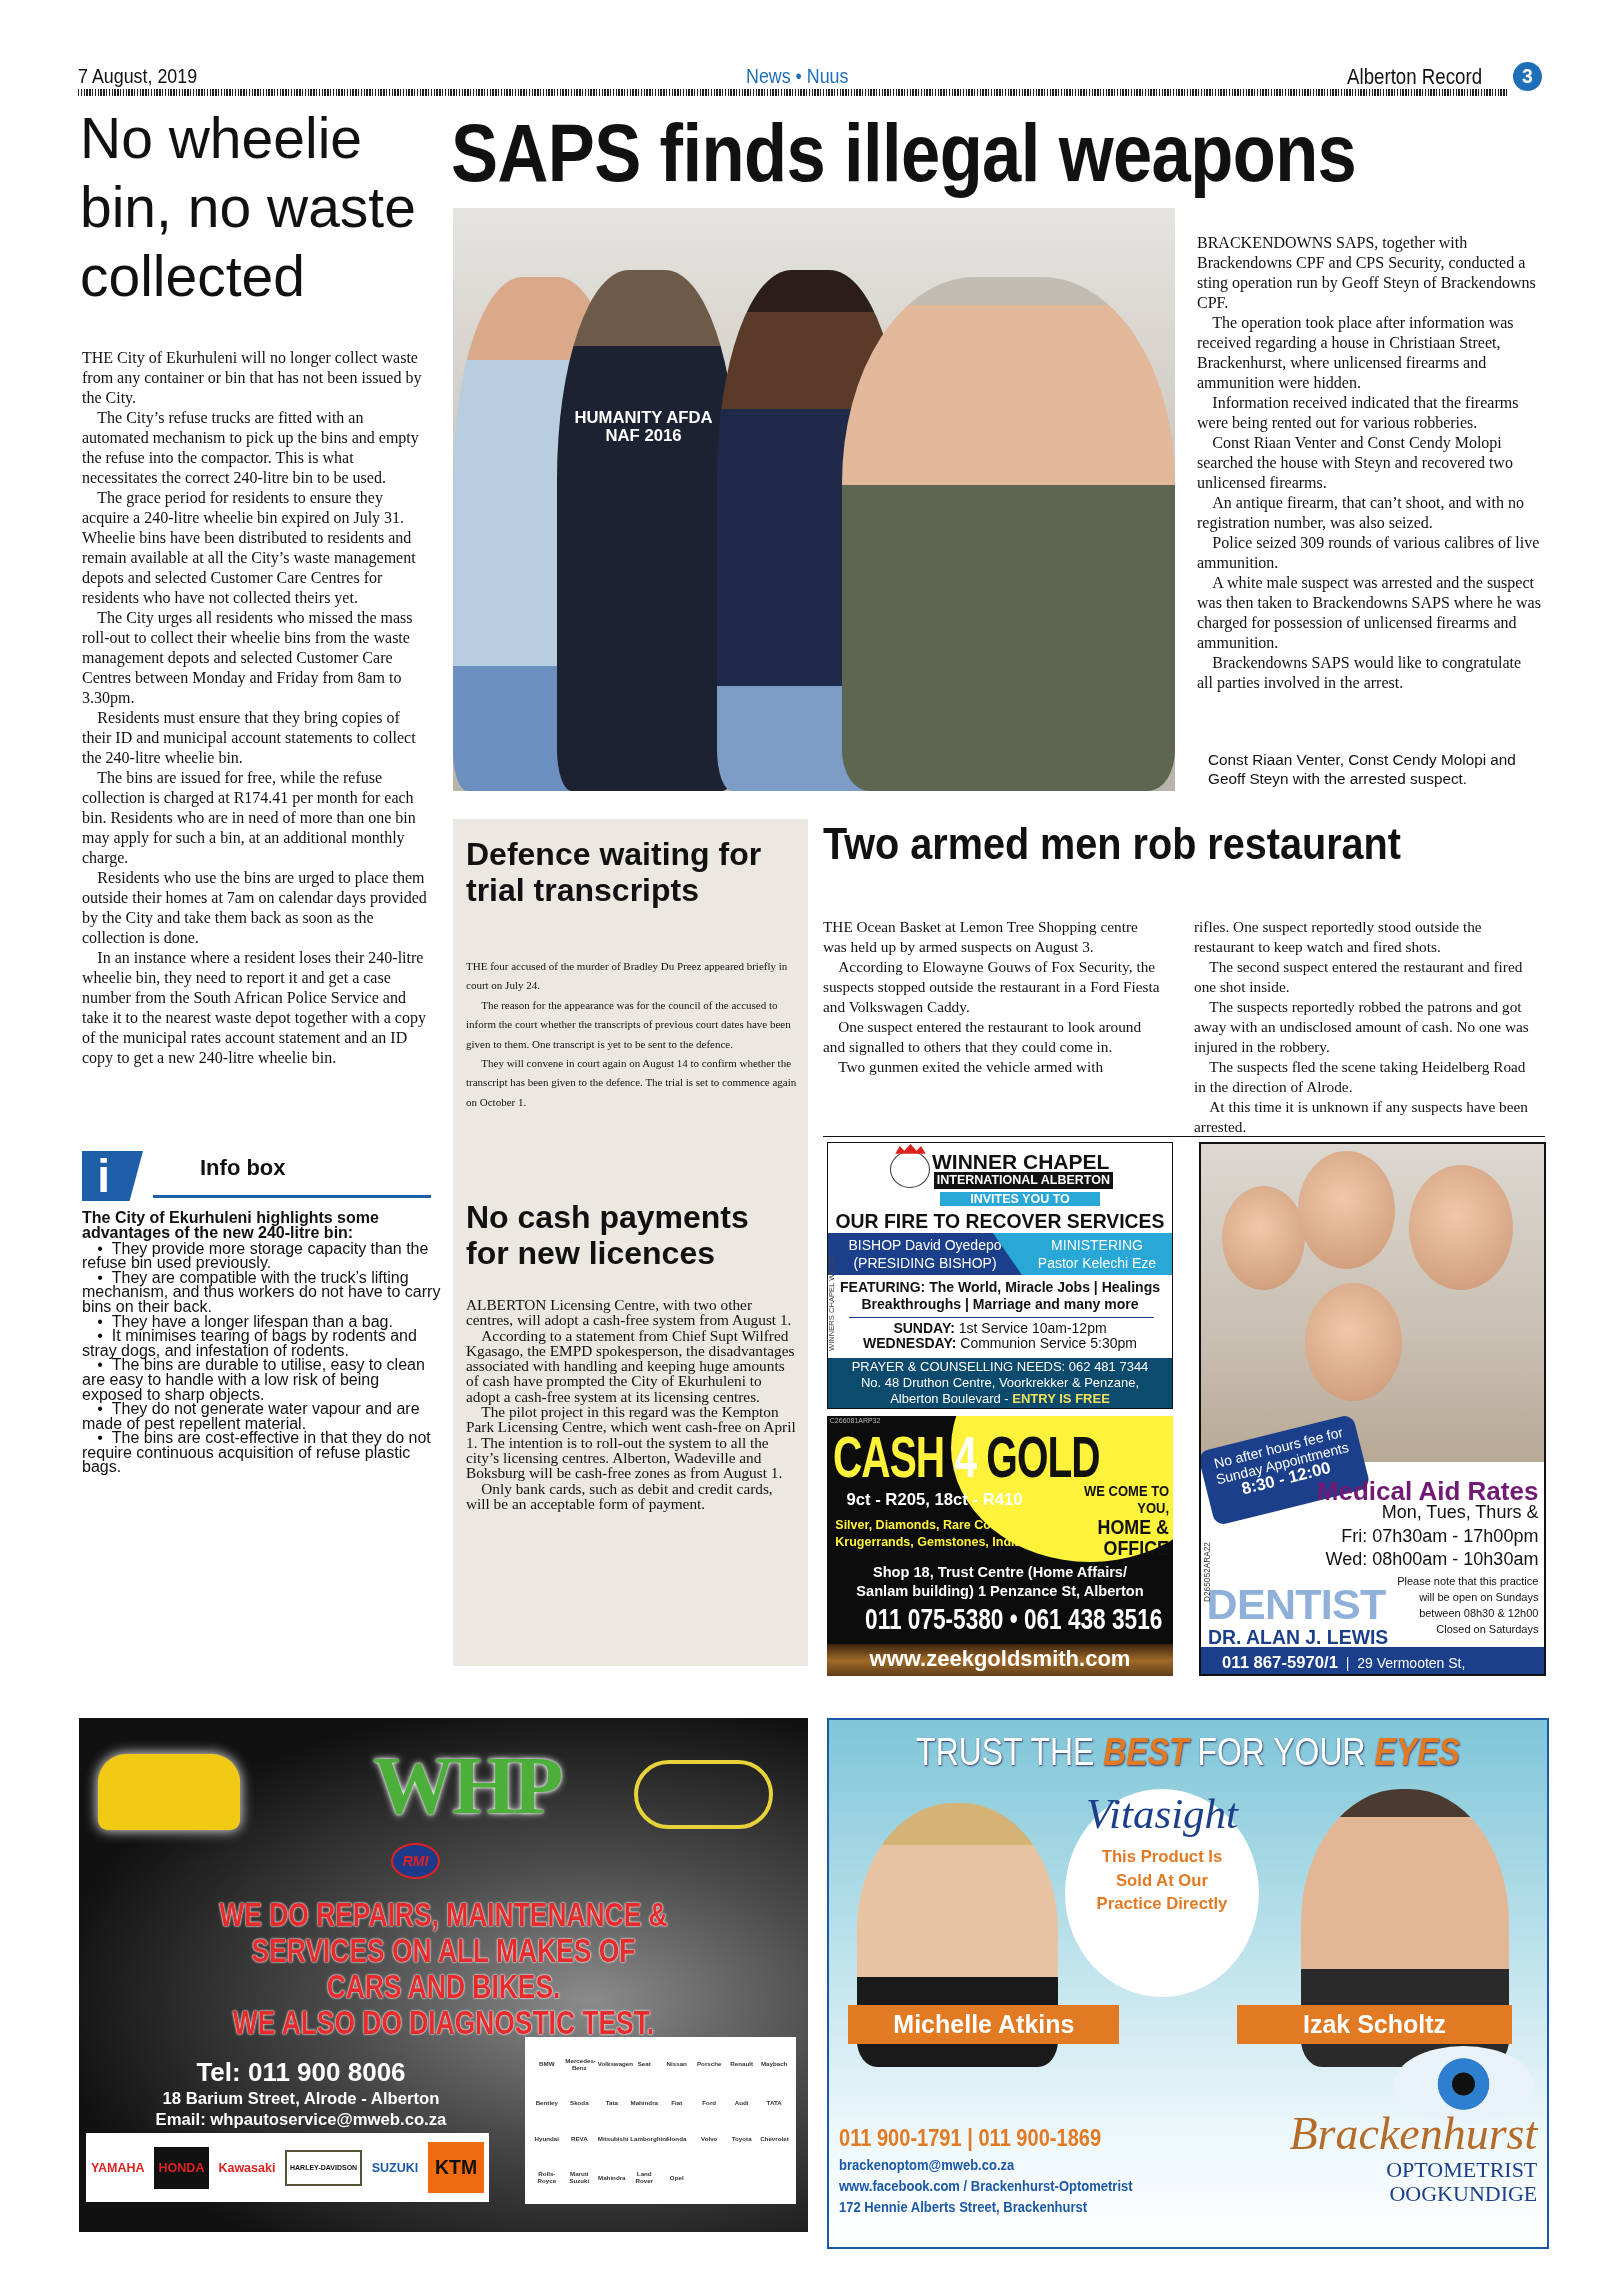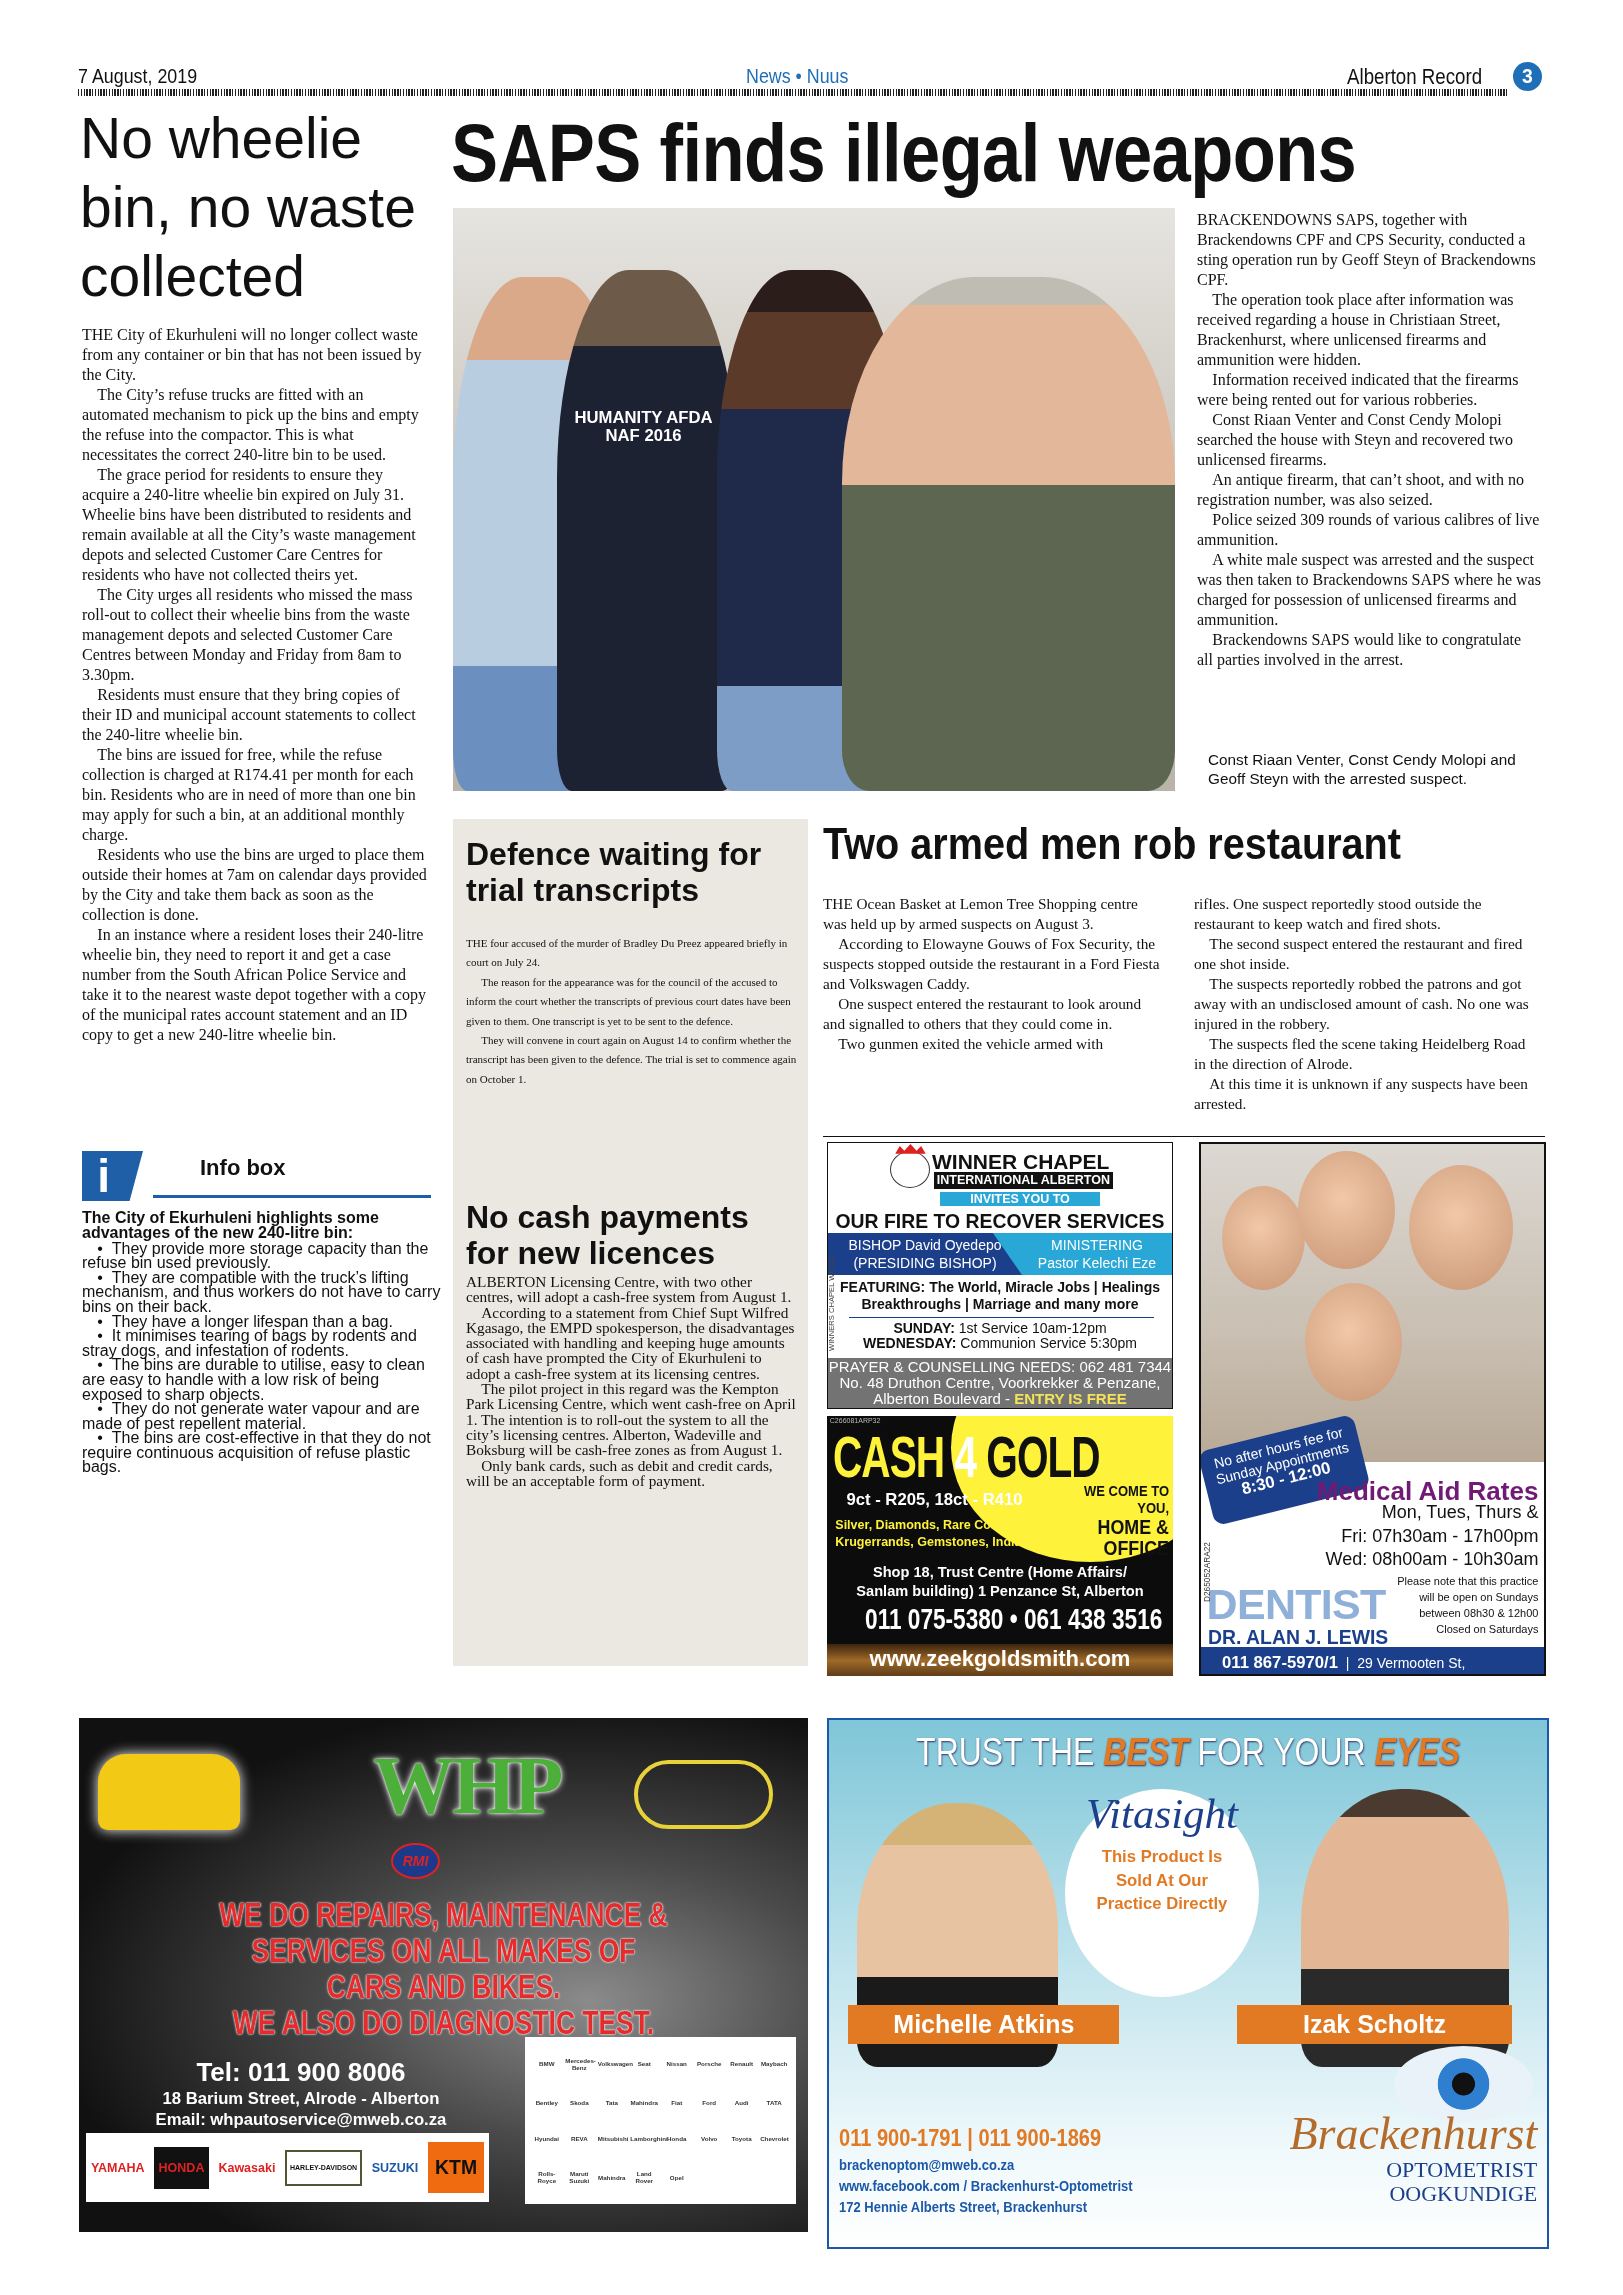--- a/index.html
+++ b/index.html
@@ -11,21 +11,21 @@
   .hdr-date { left: 78px; top: 64px; font-family: "Liberation Sans", sans-serif; font-size: 21px; transform: scaleX(0.85); transform-origin: left; }
   .hdr-section { left: 746px; top: 64px; font-family: "Liberation Sans", sans-serif; font-size: 21px; color: #1e6fb8; transform: scaleX(0.85); transform-origin: left; }
   .hdr-paper { left: 1347px; top: 64px; font-family: "Liberation Sans", sans-serif; font-size: 22px; transform: scaleX(0.85); transform-origin: left; }
   .hdr-pagenum { left: 1513px; top: 62px; width: 29px; height: 29px; border-radius: 50%; background: #1e6fb8; color: #fff; font-family: "Liberation Sans", sans-serif; font-weight: bold; font-size: 19.4px; text-align: center; line-height: 29px; }
   .hdr-rule { left: 78px; top: 89px; width: 1430px; height: 7px; background: repeating-linear-gradient(90deg, #222 0 1.4px, #fff 1.4px 2.8px); }
 
   
   .h-wheelie { left: 80px; top: 104px; width: 361px; font-family: "Liberation Sans", sans-serif; font-size: 57px; line-height: 69px; font-weight: normal; }
   .body-text { font-size: 16px; line-height: 20px; text-align: left; }
   .body-text p { text-indent: 15.3px; }
-  .body-text p:first-child { text-indent: 0; }
+  .body-text p:first-child { text-indent: 0; margin-top: 23px; }
   .col-wheelie { left: 82px; top: 325px; width: 347px; }
 
   .infobox-head { left: 82px; top: 1151px; width: 354px; height: 50px; }
   .infobox-i { position: absolute; left: 0; top: 0; width: 61px; height: 50px; background: #1e5fa8; clip-path: polygon(0 0, 100% 0, 78% 100%, 0 100%); color: #fff; font-family: "Liberation Sans", sans-serif; font-weight: bold; font-size: 46px; line-height: 50px; padding-left: 15.3px; }
   .infobox-title { position: absolute; left: 71px; top: 4.2px; font-family: Liberation Sans, sans-serif; font-weight: 900; font-size: 22px; margin-left: 47px; }
   .infobox-rule { position: absolute; left: 71px; top: 44px; width: 278px; height: 2.8px; background: #1e5fa8; }
   .infobox-body { left: 82px; top: 1211px; width: 361px; font-family: "Liberation Sans", sans-serif; font-size: 16px; line-height: 14.6px; }
   .infobox-intro { font-weight: bold; margin-bottom: 1.4px; }
   .infobox-body li { list-style: none; text-indent: 15.3px; }
   .infobox-body li::before { content: "\2022\00a0\00a0"; }
@@ -59,21 +59,21 @@
   .wc-intl { position: absolute; left: 106px; top: 29px; background: #111; color: #fff; font-weight: bold; font-size: 12.5px; padding: 1.4px 2.8px; }
   .wc-invites { position: absolute; left: 112px; top: 49px; width: 160px; background: #29a8d8; color: #fff; font-weight: bold; font-size: 12.5px; }
   .wc-services { position: absolute; left: 0; top: 67px; width: 100%; font-weight: bold; font-size: 19.4px; }
   .wc-band { position: absolute; left: 0; top: 90px; width: 100%; height: 42px; background: #29a8d8; }
   .wc-band-left { position: absolute; left: 0; top: 0; width: 194px; height: 42px; background: #1b3f8a; clip-path: polygon(0 0, 85% 0, 100% 100%, 0 100%); color: #fff; font-size: 14px; line-height: 18px; padding-top: 2.8px; }
   .wc-band-right { position: absolute; left: 194px; top: 2.8px; width: 150px; color: #fff; font-size: 14px; line-height: 18px; }
   .wc-feat { position: absolute; left: 0; top: 136px; width: 100%; font-weight: bold; font-size: 14px; line-height: 16.7px; }
   .wc-rule { position: absolute; left: 21px; top: 174px; width: 305px; height: 1.4px; background: #1b3f8a; }
   .wc-times { position: absolute; left: 0; top: 178px; width: 100%; font-size: 14px; line-height: 15.3px; }
   .wc-times b { font-weight: bold; }
-  .wc-bottom { position: absolute; left: 0; top: 215px; width: 100%; height: 50px; background: #737373; color: #fff; font-size: 15px; line-height: 16px; padding-top: 1.4px; }
+  .wc-bottom { position: absolute; left: 0; top: 215px; width: 100%; height: 50px; background: #0c4a6e; color: #fff; font-size: 13px; line-height: 16px; padding-top: 1.4px; }
   .wc-free { color: #f3e35a; font-weight: bold; }
   .wc-side { position: absolute; left: -1.4px; top: 208px; transform: rotate(-90deg); transform-origin: left top; font-size: 7.6px; color: #444; white-space: nowrap; }
 
   
   .ad-gold { left: 827px; top: 1416px; width: 346px; height: 260px; background: #0c0c0c; overflow: hidden; font-family: "Liberation Sans", sans-serif; }
   .g-yellow { position: absolute; right: -56px; top: -83px; width: 278px; height: 229px; background: #fff23a; border-radius: 50%; }
   .g-code { position: absolute; left: 2.8px; top: 1.4px; font-size: 7px; color: #bbb; }
   .g-cash { position: absolute; left: 5.6px; top: 9.7px; font-weight: 900; font-size: 58px; line-height: 61px; color: #fff23a; transform: scaleX(0.7); transform-origin: left; white-space: nowrap; letter-spacing: -1.4px; }
   .g-cash .g-four { color: #fff; }
   .g-cash .g-gold { color: #111; }

